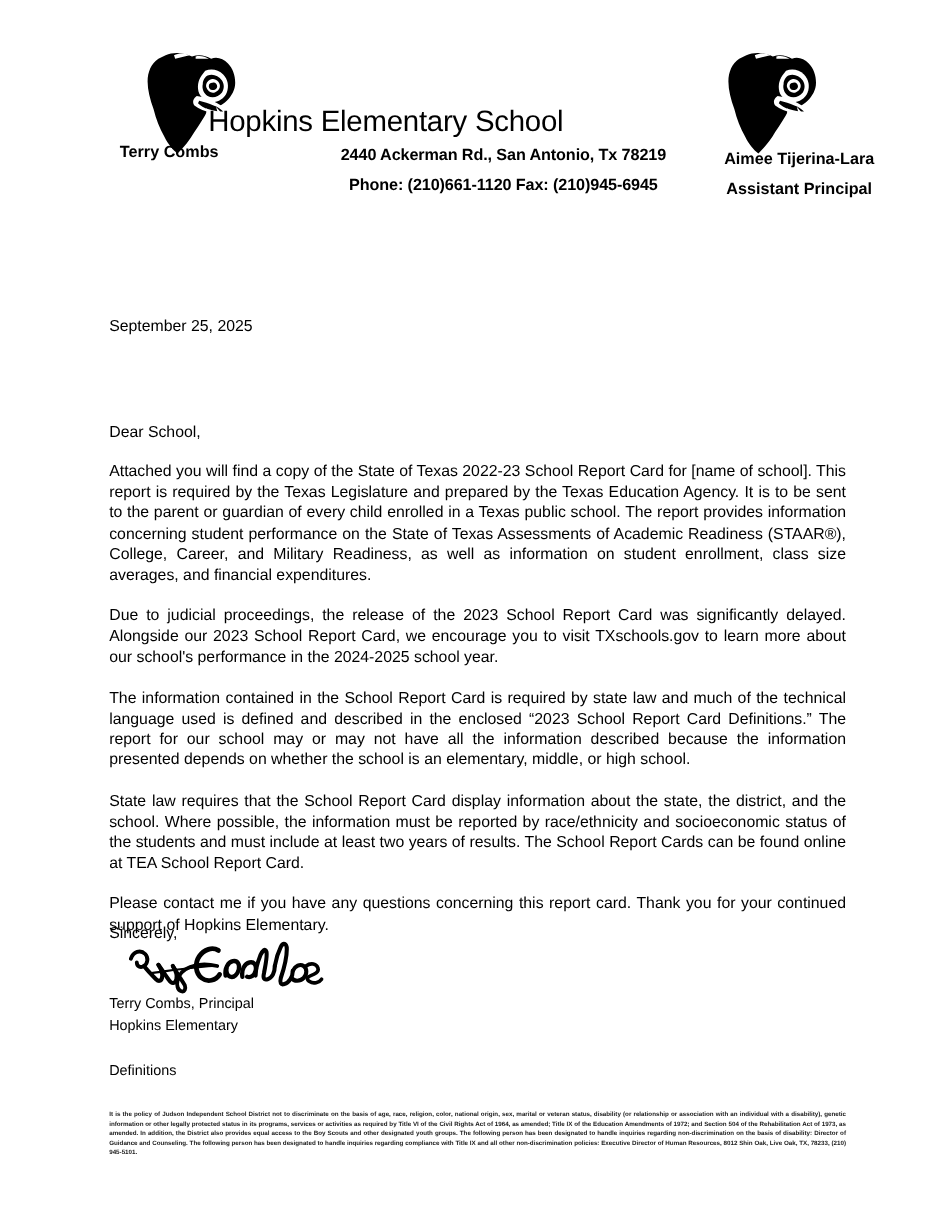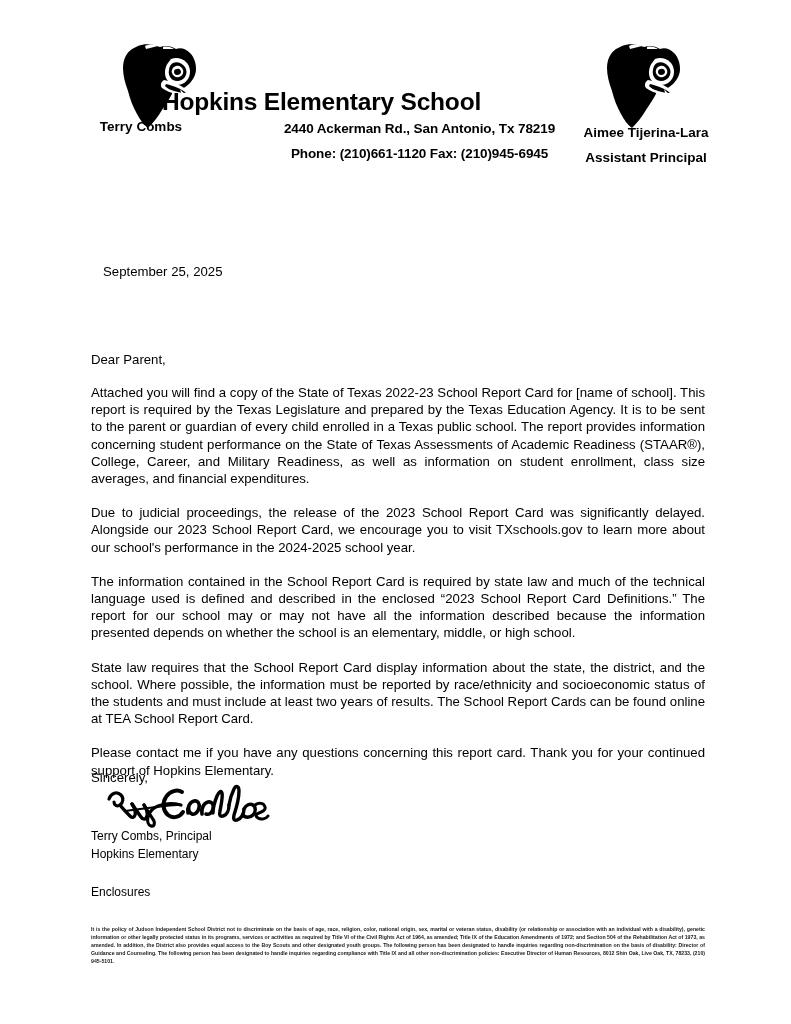--- a/index.html
+++ b/index.html
@@ -35,21 +35,21 @@
   .logo-right { left: 592px; }
   .logo svg { display: block; width: 100%; height: 100%; }
 
   .school-title {
     position: absolute;
     top: 88px;
     left: 0;
     width: 643px;
     text-align: center;
     font-size: 24.5px;
-    font-weight: bold;
+    font-weight: normal;
     letter-spacing: -0.2px;
   }
   .addr-line {
     position: absolute;
     left: 0;
     width: 791px;
     text-align: center;
     font-size: 13.5px;
     font-weight: bold;
     letter-spacing: -0.1px;
@@ -60,33 +60,33 @@
   .addr-3 { top: 168px; }
 
   .side-block {
     position: absolute;
     font-size: 13.5px;
     font-weight: bold;
     text-align: center;
     line-height: 25px;
   }
   .side-left  { top: 114px; left:  66px; width: 150px; text-align: center; }
-  .side-right { top: 120px; left: 556px; width: 180px; text-align: center; }
+  .side-right { top: 120px; left: 576px; width: 180px; text-align: center; }
 
   
   .body-wrap {
     position: absolute;
     left: 91px;
     top: 0;
     width: 614px;
   }
   .date-line {
     position: absolute;
     top: 264px;
-    left: 12px;
+    left: 0;
     font-size: 13.2px;
   }
   .salutation {
     position: absolute;
     top: 352px;
     left: 0;
     font-size: 13.2px;
   }
   .paras {
     position: absolute;
@@ -204,21 +204,21 @@
     </div>
 
     <div class="side-block side-right">
       <div>Aimee Tijerina-Lara</div>
       <div>Assistant Principal</div>
     </div>
   </div>
 
   <div class="body-wrap">
     <div class="date-line">September 25, 2025</div>
-    <div class="salutation">Dear Parent,</div>
+    <div class="salutation">Dear School,</div>
 
     <div class="paras">
       <p class="para">Attached you will find a copy of the State of Texas 2022-23 School Report Card for [name of school]. This report is required by the Texas Legislature and prepared by the Texas Education Agency. It is to be sent to the parent or guardian of every child enrolled in a Texas public school. The report provides information concerning student performance on the State of Texas Assessments of Academic Readiness (STAAR®), College, Career, and Military Readiness, as well as information on student enrollment, class size averages, and financial expenditures.</p>
       <p class="para">Due to judicial proceedings, the release of the 2023 School Report Card was significantly delayed. Alongside our 2023 School Report Card, we encourage you to visit TXschools.gov to learn more about our school's performance in the 2024-2025 school year.</p>
       <p class="para">The information contained in the School Report Card is required by state law and much of the technical language used is defined and described in the enclosed “2023 School Report Card Definitions.” The report for our school may or may not have all the information described because the information presented depends on whether the school is an elementary, middle, or high school.</p>
       <p class="para">State law requires that the School Report Card display information about the state, the district, and the school. Where possible, the information must be reported by race/ethnicity and socioeconomic status of the students and must include at least two years of results. The School Report Cards can be found online at TEA School Report Card.</p>
       <p class="para">Please contact me if you have any questions concerning this report card. Thank you for your continued support of Hopkins Elementary.</p>
     </div>
   </div>
 
@@ -244,20 +244,20 @@
           <path d="M141 26 C143 22 147 20 150 22 C153 24 153 29 150 32 C147 35 142 35 140 32" stroke-width="3.4"></path>
           <path d="M152 22 C156 19 161 20 162 24 C163 27 159 29 156 30 C153 31 152 33 155 35
                    C158 37 163 36 165 33" stroke-width="3"></path>
           <path d="M22 28 C38 26 56 23 74 22" stroke-width="1.8"></path>
         </g>
       </svg>
     </div>
 
     <div class="sig-line">Terry Combs, Principal</div>
     <div class="sig-line sig-gap-1">Hopkins Elementary</div>
-    <div class="sig-line sig-gap-2">Enclosures</div>
+    <div class="sig-line sig-gap-2">Definitions</div>
   </div>
 
   <div class="footer">
     <p>It is the policy of Judson Independent School District not to discriminate on the basis of age, race, religion, color, national origin, sex, marital or veteran status, disability (or relationship or association with an individual with a disability), genetic information or other legally protected status in its programs, services or activities as required by Title VI of the Civil Rights Act of 1964, as amended; Title IX of the Education Amendments of 1972; and Section 504 of the Rehabilitation Act of 1973, as amended. In addition, the District also provides equal access to the Boy Scouts and other designated youth groups. The following person has been designated to handle inquiries regarding non-discrimination on the basis of disability: Director of Guidance and Counseling. The following person has been designated to handle inquiries regarding compliance with Title IX and all other non-discrimination policies: Executive Director of Human Resources, 8012 Shin Oak, Live Oak, TX, 78233, (210) 945-5101.</p>
   </div>
 
 </div>
 
 </body></html>

